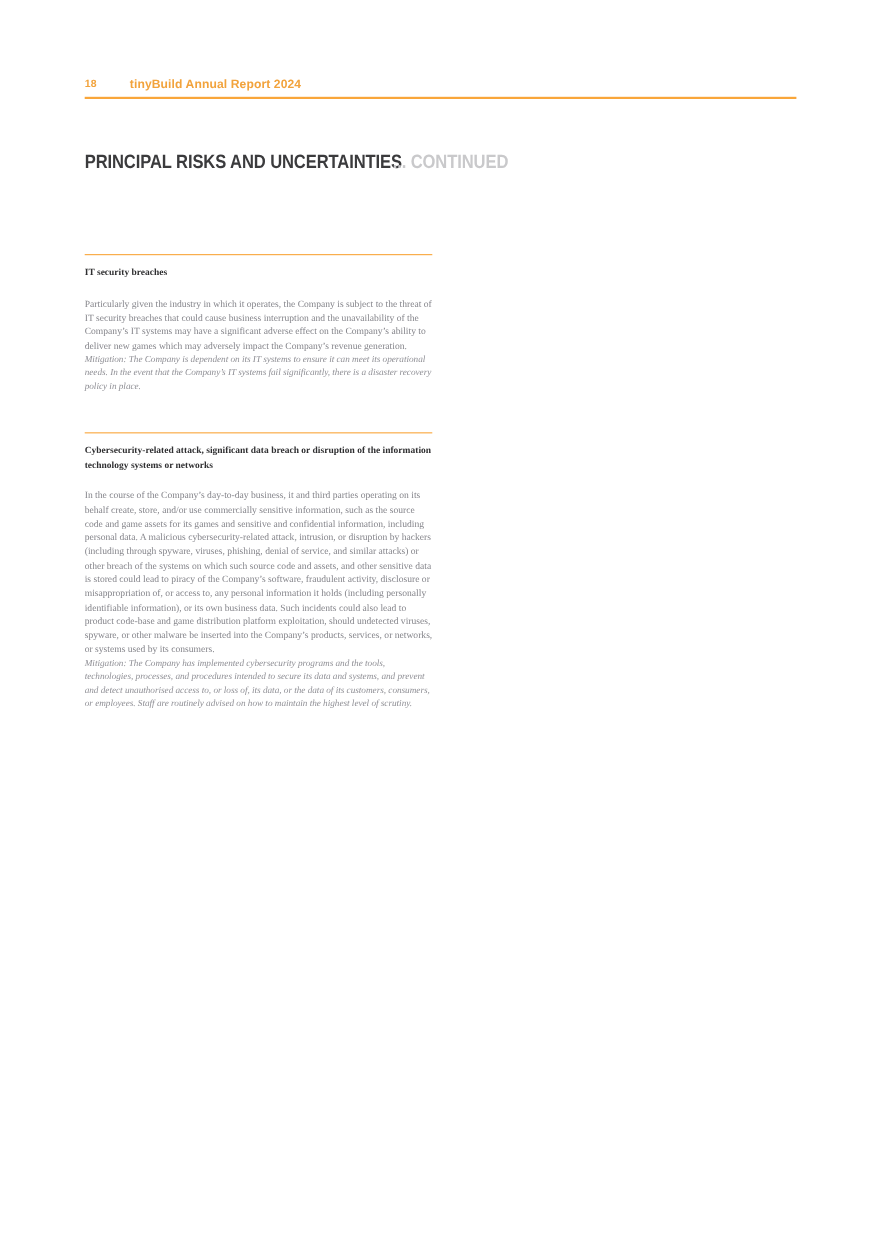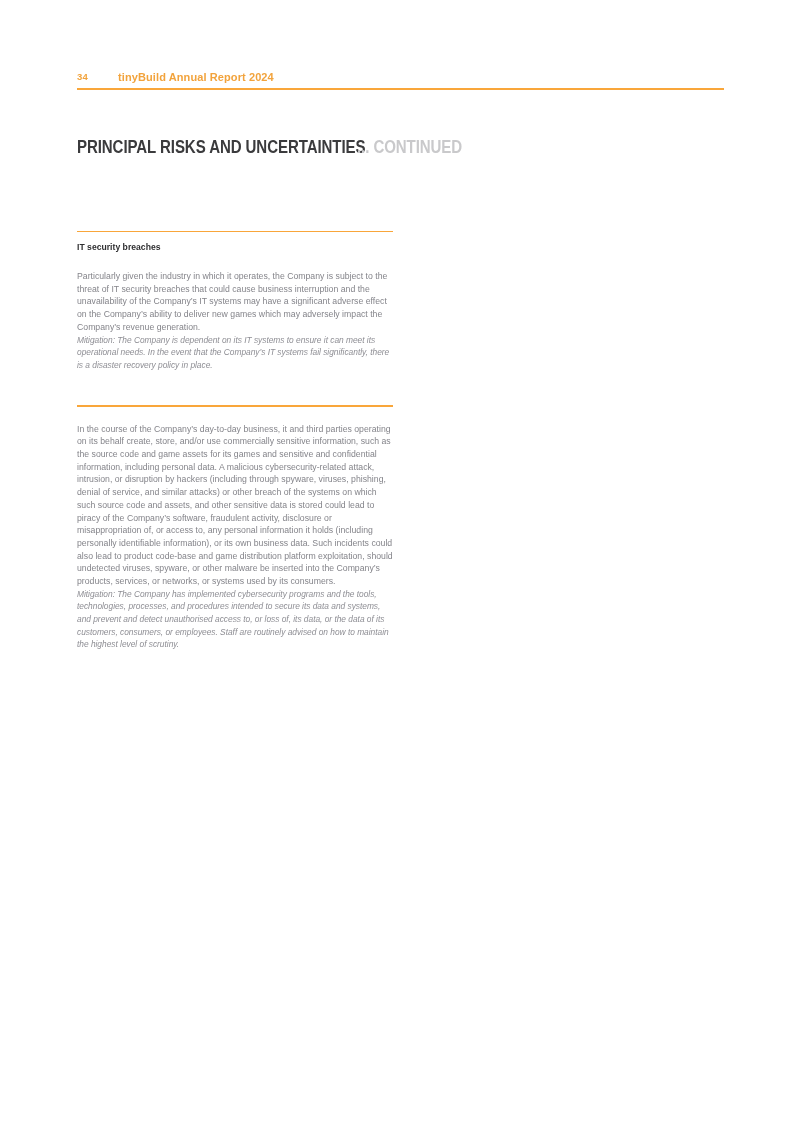--- a/index.html
+++ b/index.html
@@ -91,21 +91,21 @@
   }
 
   
   .column {
     position: absolute;
     left: 77px;
     top: 231px;
     width: 316px;
   }
 
-  .risk-block { position: relative; }
+  .risk-block { position: relative; font-family: Liberation Serif, serif; }
 
   .block-rule {
     width: 316px;
     height: 1.4px;
     background: #F9A63A;
     margin: 0;
   }
 
   .block-heading {
     font-size: 8.6px;
@@ -135,21 +135,21 @@
   }
 
   .spacer-between { height: 34px; }
 </style>
 </head>
 <body>
 
 <div class="page">
 
   <div class="running-head">
-    <div class="page-number">34</div>
+    <div class="page-number">18</div>
     <div class="running-title">tinyBuild Annual Report 2024</div>
   </div>
 
   <div class="head-rule"></div>
 
   <div class="section-title">
     <span class="main">PRINCIPAL RISKS AND UNCERTAINTIES</span><span class="cont">... CONTINUED</span>
   </div>
 
   <div class="column">
@@ -158,19 +158,20 @@
       <div class="block-rule"></div>
       <div class="block-heading">IT security breaches</div>
       <div class="block-body">Particularly given the industry in which it operates, the Company is subject to the threat of IT security breaches that could cause business interruption and the unavailability of the Company’s IT systems may have a significant adverse effect on the Company’s ability to deliver new games which may adversely impact the Company’s revenue generation.</div>
       <div class="block-mitigation">Mitigation: The Company is dependent on its IT systems to ensure it can meet its operational needs. In the event that the Company’s IT systems fail significantly, there is a disaster recovery policy in place.</div>
     </div>
 
     <div class="spacer-between"></div>
 
     <div class="risk-block">
       <div class="block-rule"></div>
+      <div class="block-heading">Cybersecurity-related attack, significant data breach or disruption of the information technology systems or networks</div>
       <div class="block-body">In the course of the Company’s day-to-day business, it and third parties operating on its behalf create, store, and/or use commercially sensitive information, such as the source code and game assets for its games and sensitive and confidential information, including personal data. A malicious cybersecurity-related attack, intrusion, or disruption by hackers (including through spyware, viruses, phishing, denial of service, and similar attacks) or other breach of the systems on which such source code and assets, and other sensitive data is stored could lead to piracy of the Company’s software, fraudulent activity, disclosure or misappropriation of, or access to, any personal information it holds (including personally identifiable information), or its own business data. Such incidents could also lead to product code-base and game distribution platform exploitation, should undetected viruses, spyware, or other malware be inserted into the Company’s products, services, or networks, or systems used by its consumers.</div>
       <div class="block-mitigation">Mitigation: The Company has implemented cybersecurity programs and the tools, technologies, processes, and procedures intended to secure its data and systems, and prevent and detect unauthorised access to, or loss of, its data, or the data of its customers, consumers, or employees. Staff are routinely advised on how to maintain the highest level of scrutiny.</div>
     </div>
 
   </div>
 
 </div>
 
 </body></html>

